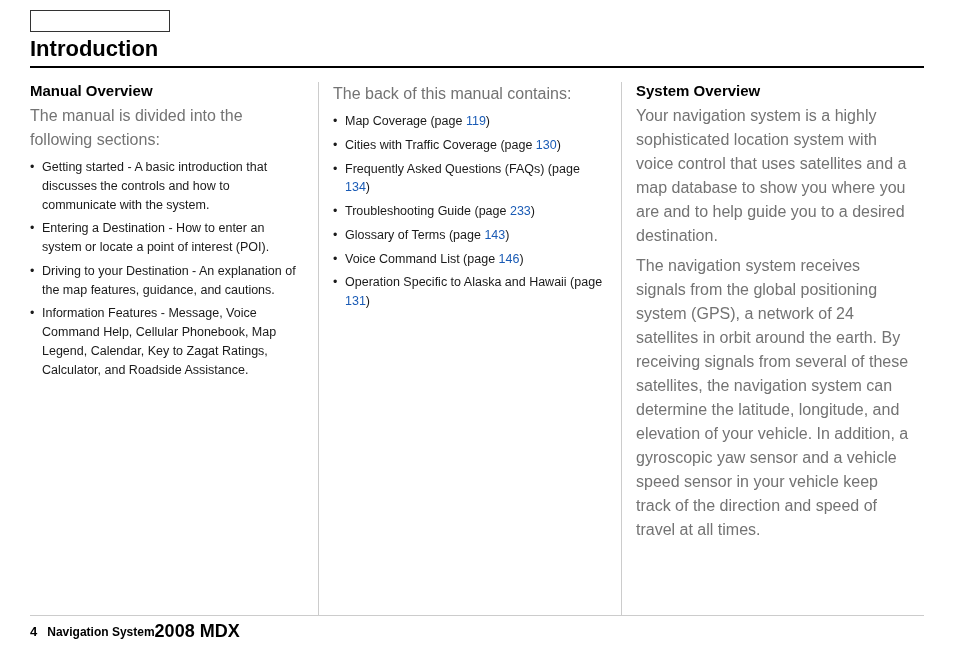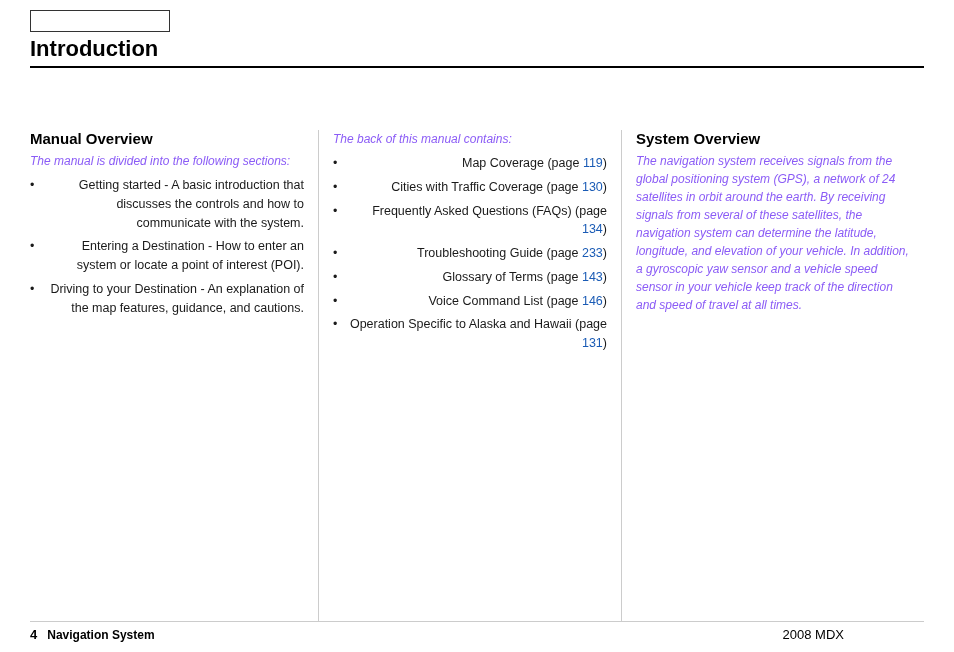--- a/index.html
+++ b/index.html
@@ -48,57 +48,54 @@
     
     .columns {
       display: flex;
       flex: 1;
       gap: 0;
     }
 
     .col {
       padding: 0 14px 0 0;
       flex: 1;
-      margin-top: 48px;
     }
 
     .col + .col {
       border-left: 1px solid #ccc;
       padding-left: 14px;
     }
 
     .col-section-title {
       font-size: 15px;
       font-weight: bold;
       color: #000;
       margin-bottom: 5px;
     }
 
     .col-body-text {
-      font-size: 12px;
+      font-size: 16px;
       line-height: 1.5;
-      color: #8b5cf6;
+      color: #737373;
       margin-bottom: 6px;
-      font-style: italic;
     }
 
     .bullet-list {
       list-style: none;
       padding: 0;
       margin: 0;
     }
 
     .bullet-list li {
       font-size: 12.5px;
       line-height: 1.5;
       color: #1a1a1a;
       padding-left: 12px;
       position: relative;
       margin-bottom: 5px;
-      text-align: right;
     }
 
     .bullet-list li::before {
       content: "•";
       position: absolute;
       left: 0;
       top: 0;
     }
 
     a.page-link {
@@ -127,24 +124,24 @@
       color: #000;
     }
 
     .footer-nav-label {
       font-size: 12px;
       font-weight: bold;
       color: #000;
     }
 
     .footer-center {
-      font-size: 13px;
-      font-weight: normal;
-      color: #000;
-      text-align: right;
+      font-size: 18px;
+      font-weight: bold;
+      color: #000;
+      text-align: left;
       flex: 1;
     }
 
     .footer-right {
       width: 80px;
     }
   </style>
 </head>
 <body>
 
@@ -157,38 +154,40 @@
 
   <div class="columns">
 
     <div class="col">
       <div class="col-section-title">Manual Overview</div>
       <div class="col-body-text">The manual is divided into the following sections:</div>
       <ul class="bullet-list">
         <li>Getting started - A basic introduction that discusses the controls and how to communicate with the system.</li>
         <li>Entering a Destination - How to enter an system or locate a point of interest (POI).</li>
         <li>Driving to your Destination - An explanation of the map features, guidance, and cautions.</li>
+        <li>Information Features - Message, Voice Command Help, Cellular Phonebook, Map Legend, Calendar, Key to Zagat Ratings, Calculator, and Roadside Assistance.</li>
       </ul>
     </div>
 
     <div class="col">
       <div class="col-body-text">The back of this manual contains:</div>
       <ul class="bullet-list">
         <li>Map Coverage (page <a class="page-link">119</a>)</li>
         <li>Cities with Traffic Coverage (page <a class="page-link">130</a>)</li>
         <li>Frequently Asked Questions (FAQs) (page <a class="page-link">134</a>)</li>
         <li>Troubleshooting Guide (page <a class="page-link">233</a>)</li>
         <li>Glossary of Terms (page <a class="page-link">143</a>)</li>
         <li>Voice Command List (page <a class="page-link">146</a>)</li>
         <li>Operation Specific to Alaska and Hawaii (page <a class="page-link">131</a>)</li>
       </ul>
     </div>
 
     <div class="col">
       <div class="col-section-title">System Overview</div>
+      <div class="col-body-text">Your navigation system is a highly sophisticated location system with voice control that uses satellites and a map database to show you where you are and to help guide you to a desired destination.</div>
       <div class="col-body-text">The navigation system receives signals from the global positioning system (GPS), a network of 24 satellites in orbit around the earth. By receiving signals from several of these satellites, the navigation system can determine the latitude, longitude, and elevation of your vehicle. In addition, a gyroscopic yaw sensor and a vehicle speed sensor in your vehicle keep track of the direction and speed of travel at all times.</div>
     </div>
 
   </div>
 
   <div class="footer">
     <div class="footer-left">
       <span class="footer-page-num">4</span>
       <span class="footer-nav-label">Navigation System</span>
     </div>

